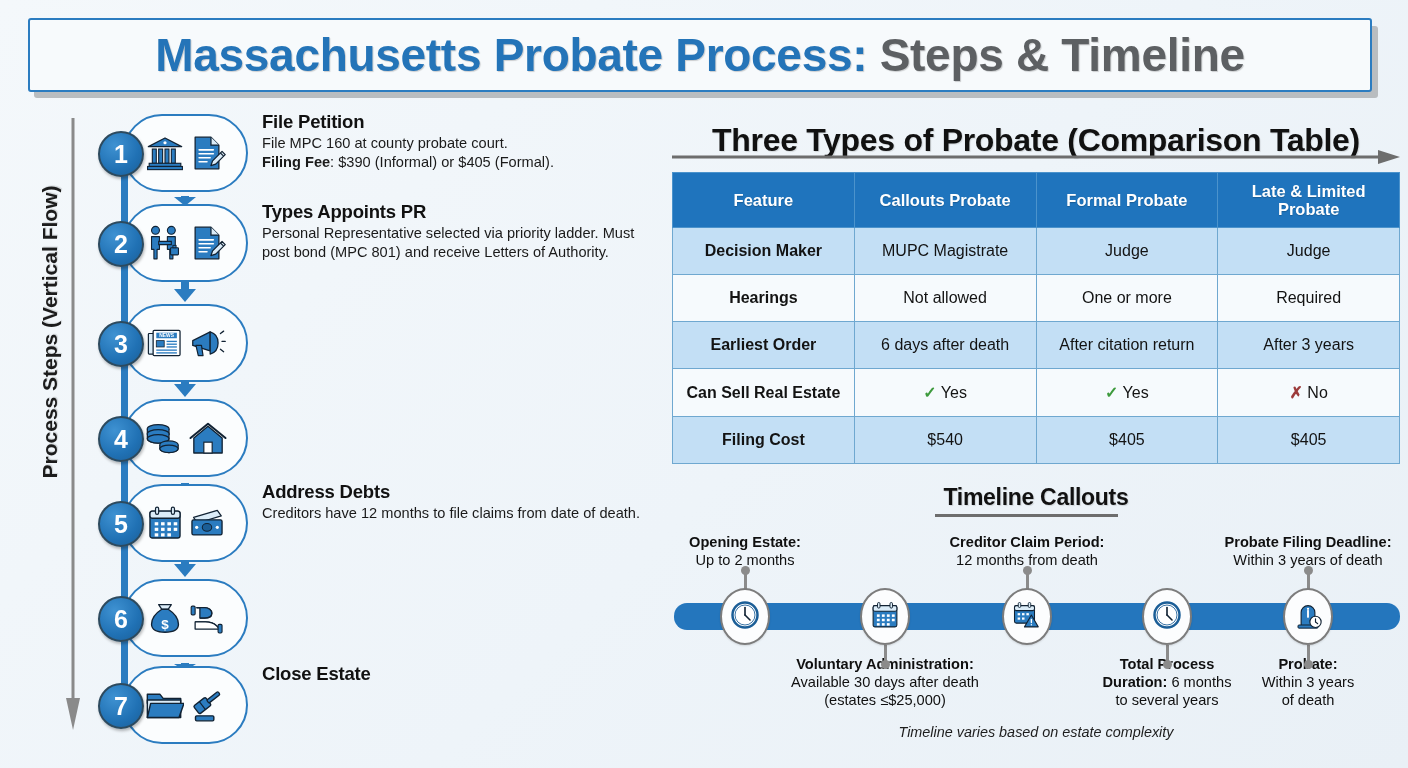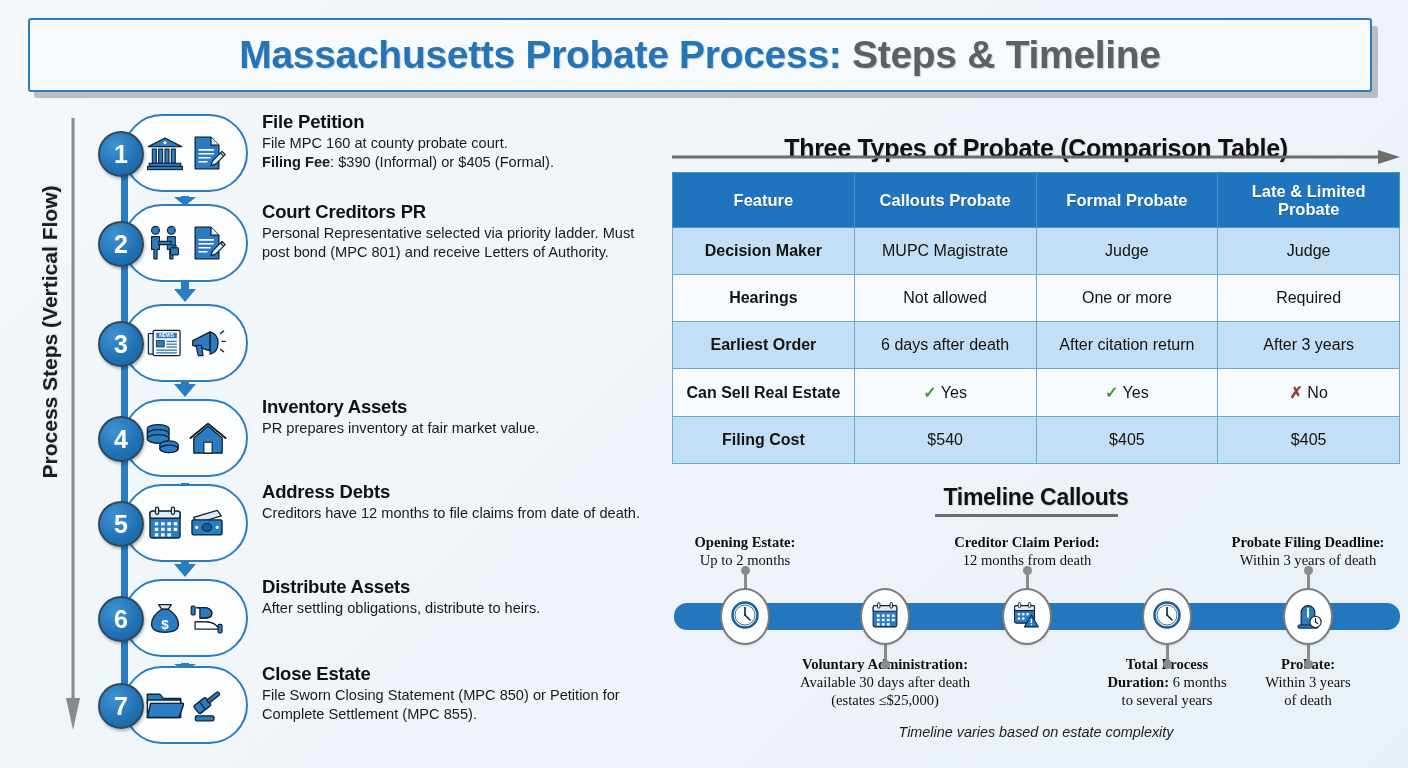--- a/index.html
+++ b/index.html
@@ -19,21 +19,21 @@
   .title-shadow{
     position:absolute; left:34px; top:26px; width:1344px; height:72px;
     background:#b9bdc0; border-radius:3px;
   }
   .title-bar{
     position:absolute; left:28px; top:18px; width:1344px; height:74px;
     background:#f7fafc; border:2px solid #2b7cc0; border-radius:3px;
     display:flex; align-items:center; justify-content:center;
   }
   .title-text{
-    font-size:39px; font-weight:bold; letter-spacing:-0.3px; white-space:nowrap;
+    font-size:46px; font-weight:bold; letter-spacing:-0.3px; white-space:nowrap;
     text-shadow:1px 1px 1px rgba(0,0,0,.18);
   }
   .title-blue{ color:#2474b8; }
   .title-grey{ color:#5d6063; }
 
   
   .left-axis-label{
     position:absolute; left:-250px; top:320px; width:600px;
     transform:rotate(-90deg);
     font-size:21px; font-weight:bold; color:#1c1c1c; text-align:center;
@@ -81,24 +81,23 @@
     line-height:1.1; margin-bottom:2px;
   }
   .step .st-desc{
     font-size:14.6px; color:#1a1a1a; line-height:1.25;
   }
   .st-desc b{ font-weight:bold; }
 
   
   .table-title{
     position:absolute; left:672px; top:122px; width:728px;
-    text-align:center; font-size:25px; font-weight:bold; color:#111;
+    text-align:center; font-size:32px; font-weight:bold; color:#111;
     letter-spacing:-0.3px;
     text-shadow:1px 1px 1px rgba(0,0,0,.12);
-    margin-top:12px;
   }
   .table-arrow{ position:absolute; left:672px; top:150px; width:728px; height:14px; }
   table.cmp{
     position:absolute; left:672px; top:172px; width:728px;
     border-collapse:collapse; table-layout:fixed;
   }
   table.cmp th, table.cmp td{
     border:1px solid #6fa8d0; text-align:center; vertical-align:middle;
   }
   table.cmp thead th{
@@ -139,21 +138,21 @@
     box-shadow:0 1px 2px rgba(0,0,0,.12);
   }
   .tl-stem{
     position:absolute; width:3px; background:#8b8b8b; z-index:2;
   }
   .tl-dot{
     position:absolute; width:9px; height:9px; border-radius:50%;
     background:#8b8b8b; z-index:3;
   }
   .tl-call{
-    position:absolute; text-align:center; width:220px;font-family:Liberation Serif, serif;
+    position:absolute; text-align:center; width:220px;
   }
   .tl-call .hd{ font-size:14.6px; font-weight:bold; color:#101010; line-height:1.22; }
   .tl-call .bd{ font-size:14.6px; color:#101010; line-height:1.22; }
   .tl-call .bd b{ font-weight:bold; }
   .tl-footer{
     position:absolute; left:672px; top:724px; width:728px; text-align:center;
     font-size:14.4px; font-style:italic; color:#1d1d1d;
   }
 </style>
 </head>
@@ -244,21 +243,21 @@
                   <line x1="14" y1="35" x2="24" y2="35"></line>
                 </g>
                 <g transform="rotate(0)">
                   <path d="M43 22l4 4-12 12-6 2 2-6z" fill="#dbecf8" stroke="#123" stroke-width="1.6" stroke-linejoin="round"></path>
                   <path d="M41 24l4 4" stroke="#123" stroke-width="1.4"></path>
                 </g>
               </svg>
             </span>
           </div>
           <div class="txt">
-            <div class="st-title">Court Creditors PR</div>
+            <div class="st-title">Types Appoints PR</div>
             <div class="st-desc">Personal Representative selected via priority ladder. Must post bond (MPC 801) and receive Letters of Authority.</div>
           </div>
         </div>
         <div class="connector" style="top: 170px; height: 20px;"><svg width="22" height="20" viewBox="0 0 22 20" preserveAspectRatio="none">
             <rect x="7" y="0" width="8" height="9" fill="#2b7cc0"></rect>
             <polygon points="11,20 0,7 22,7" fill="#2b7cc0"></polygon>
           </svg></div>
         <div class="step" style="top: 190px;">
           <div class="badge">3</div>
           <div class="pill">
@@ -313,24 +312,20 @@
                 </g>
               </svg>
             </span>
             <span>
               <svg width="40" height="40" viewBox="0 0 48 48">
                 <path d="M3 24L24 7l21 17" fill="none" stroke="#123" stroke-width="2.4" stroke-linejoin="round" stroke-linecap="round"></path>
                 <path d="M24 10l17 14v18H7V24z" fill="#2b7cc0" stroke="#123" stroke-width="1.6" stroke-linejoin="round"></path>
                 <rect x="19" y="29" width="10" height="13" fill="#fff" stroke="#123" stroke-width="1.4"></rect>
               </svg>
             </span>
-          </div>
-          <div class="txt">
-            <div class="st-title">Inventory Assets</div>
-            <div class="st-desc">PR prepares inventory at fair market value.</div>
           </div>
         </div>
         <div class="connector" style="top: 365px; height: 8px;"><svg width="22" height="8" viewBox="0 0 22 8" preserveAspectRatio="none">
             <rect x="7" y="0" width="8" height="2" fill="#2b7cc0"></rect>
             <polygon points="11,8 0,1 22,1" fill="#2b7cc0"></polygon>
           </svg></div>
         <div class="step" style="top: 370px;">
           <div class="badge">5</div>
           <div class="pill">
             <span>
@@ -387,24 +382,20 @@
               <svg width="38" height="38" viewBox="0 0 48 48">
                 <rect x="4" y="9" width="5" height="11" rx="1.5" fill="#2b7cc0" stroke="#123" stroke-width="1.4"></rect>
                 <path d="M11 11h10c5 0 9 3 9 7s-4 6-9 6h-6" fill="none" stroke="#123" stroke-width="2"></path>
                 <path d="M11 11h10c5 0 9 3 9 7s-4 6-9 6h-6V11z" fill="#2b7cc0" stroke="#123" stroke-width="1.6" stroke-linejoin="round"></path>
                 <path d="M9 29h13c6 0 11 2 14 5l4 4" fill="none" stroke="#123" stroke-width="2"></path>
                 <path d="M9 29h13c6 0 11 2 14 5l4 4H9z" fill="#fff" stroke="#123" stroke-width="1.6" stroke-linejoin="round"></path>
                 <rect x="38" y="32" width="5" height="11" rx="1.5" fill="#2b7cc0" stroke="#123" stroke-width="1.4"></rect>
               </svg>
             </span>
           </div>
-          <div class="txt">
-            <div class="st-title">Distribute Assets</div>
-            <div class="st-desc">After settling obligations, distribute to heirs.</div>
-          </div>
         </div>
         <div class="connector" style="top: 545px; height: 8px;"><svg width="22" height="8" viewBox="0 0 22 8" preserveAspectRatio="none">
             <rect x="7" y="0" width="8" height="2" fill="#2b7cc0"></rect>
             <polygon points="11,8 0,1 22,1" fill="#2b7cc0"></polygon>
           </svg></div>
         <div class="step" style="top: 552px;">
           <div class="badge">7</div>
           <div class="pill">
             <span>
               <svg width="40" height="40" viewBox="0 0 48 48">
@@ -419,21 +410,20 @@
                   <rect x="8" y="14" width="18" height="12" rx="2" fill="#2b7cc0" stroke="#123" stroke-width="1.7"></rect>
                   <rect x="25" y="18" width="17" height="4.5" rx="1.5" fill="#2b7cc0" stroke="#123" stroke-width="1.6"></rect>
                   <line x1="17" y1="14" x2="17" y2="26" stroke="#123" stroke-width="1.4"></line>
                 </g>
                 <rect x="9" y="37" width="22" height="6" rx="1.5" fill="#2b7cc0" stroke="#123" stroke-width="1.7"></rect>
               </svg>
             </span>
           </div>
           <div class="txt">
             <div class="st-title">Close Estate</div>
-            <div class="st-desc">File Sworn Closing Statement (MPC 850) or Petition for Complete Settlement (MPC 855).</div>
           </div>
         </div>
       </div>
   </div>
 
   <div class="table-title">Three Types of Probate (Comparison Table)</div>
   <svg class="table-arrow" viewBox="0 0 728 14">
     <line x1="0" y1="7" x2="712" y2="7" stroke="#6d6d6d" stroke-width="3"></line>
     <polygon points="728,7 706,0 706,14" fill="#6d6d6d"></polygon>
   </svg>

